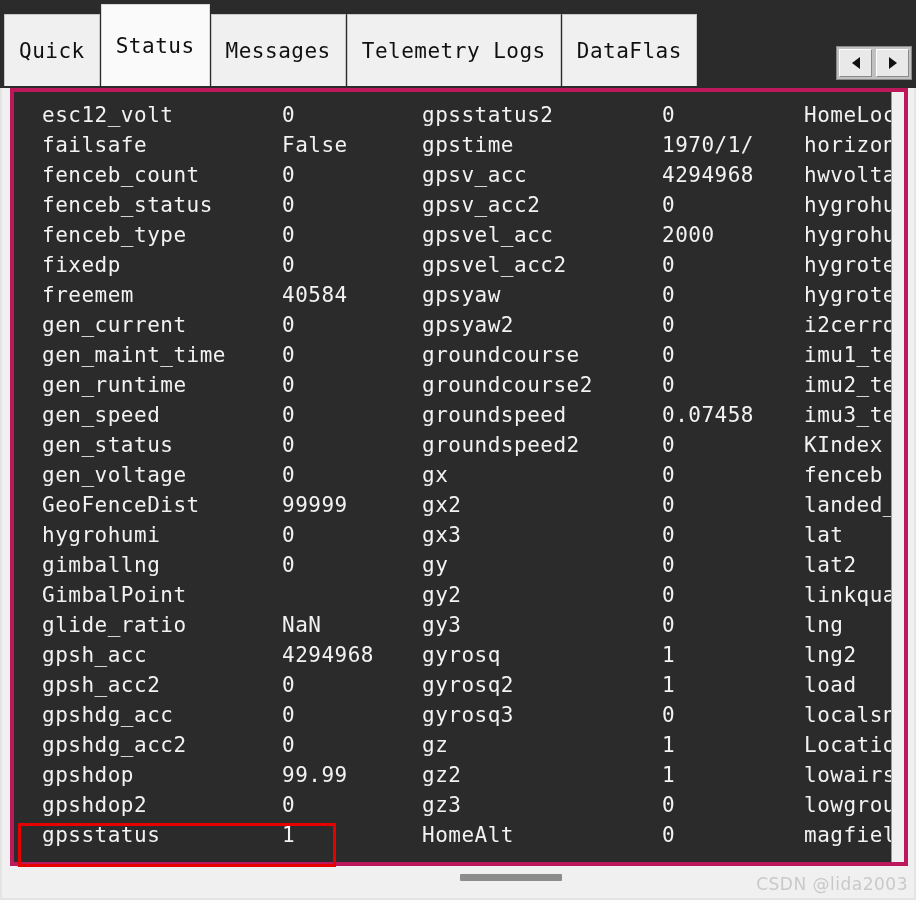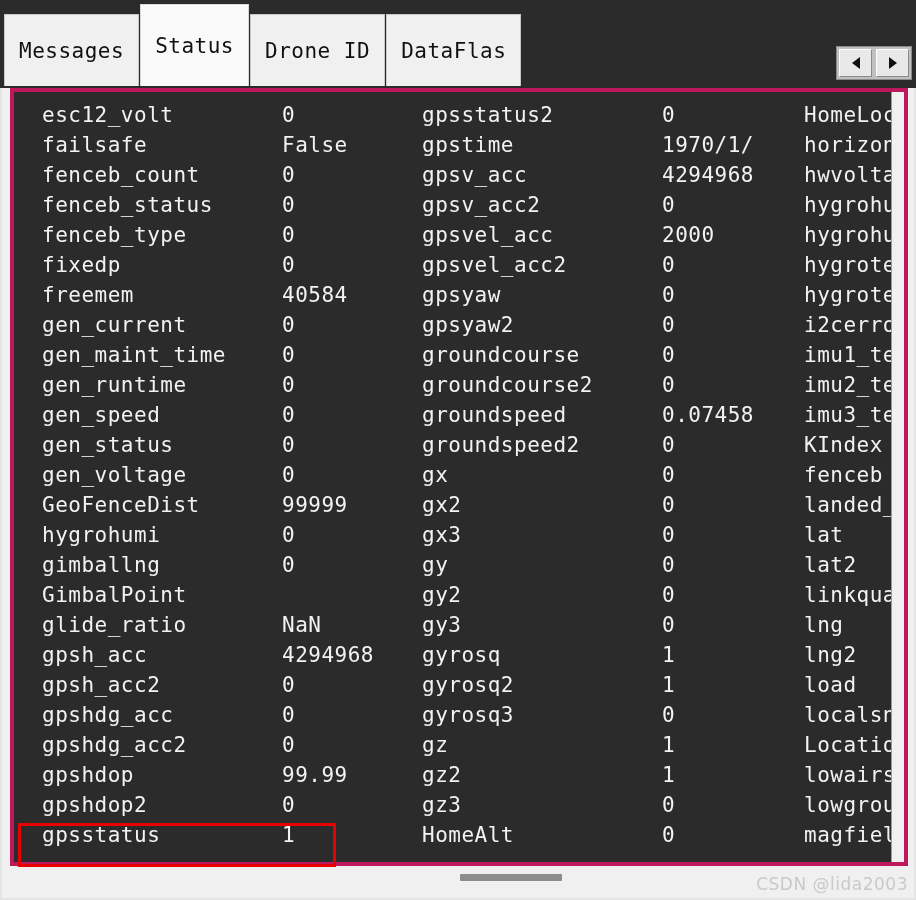--- a/index.html
+++ b/index.html
@@ -215,27 +215,30 @@
   }
 </style>
 </head>
 <body>
 
 <div id="app">
 
   <div class="tabstrip">
     <div class="tabs">
       <div class="tab">
-        <span>Messages</span>
+        <span>Quick</span>
       </div>
       <div class="tab selected">
         <span>Status</span>
       </div>
       <div class="tab">
-        <span>Drone ID</span>
+        <span>Messages</span>
+      </div>
+      <div class="tab">
+        <span>Telemetry Logs</span>
       </div>
       <div class="tab clipped">
         <span>DataFlas</span>
       </div>
     </div>
 
     <div class="tab-spinner">
       <div class="spin-btn">
         <span class="arrow-l"></span>
       </div>

